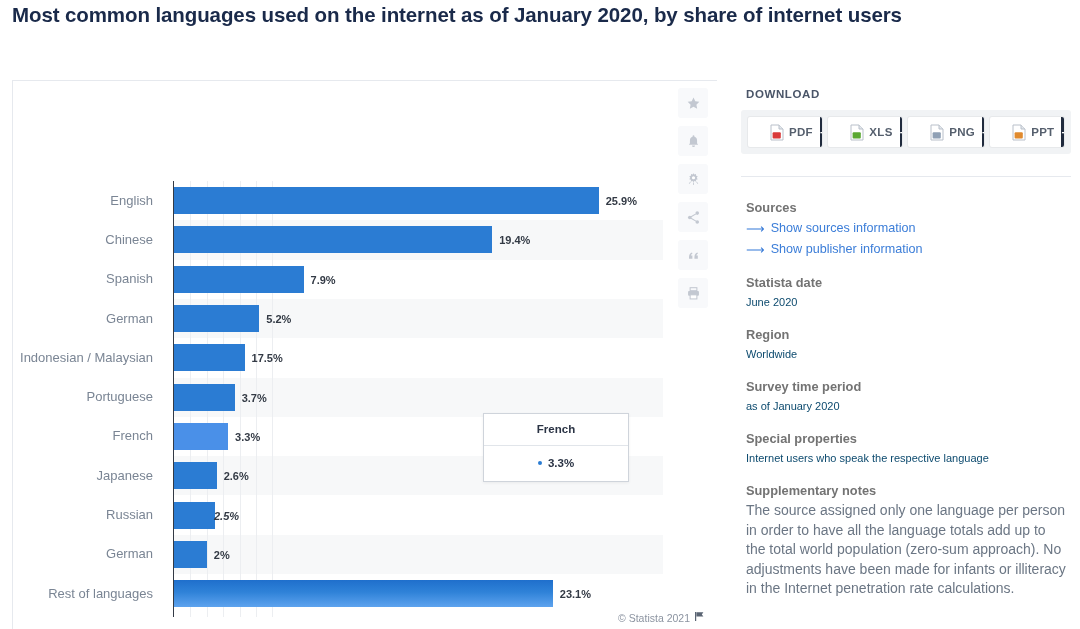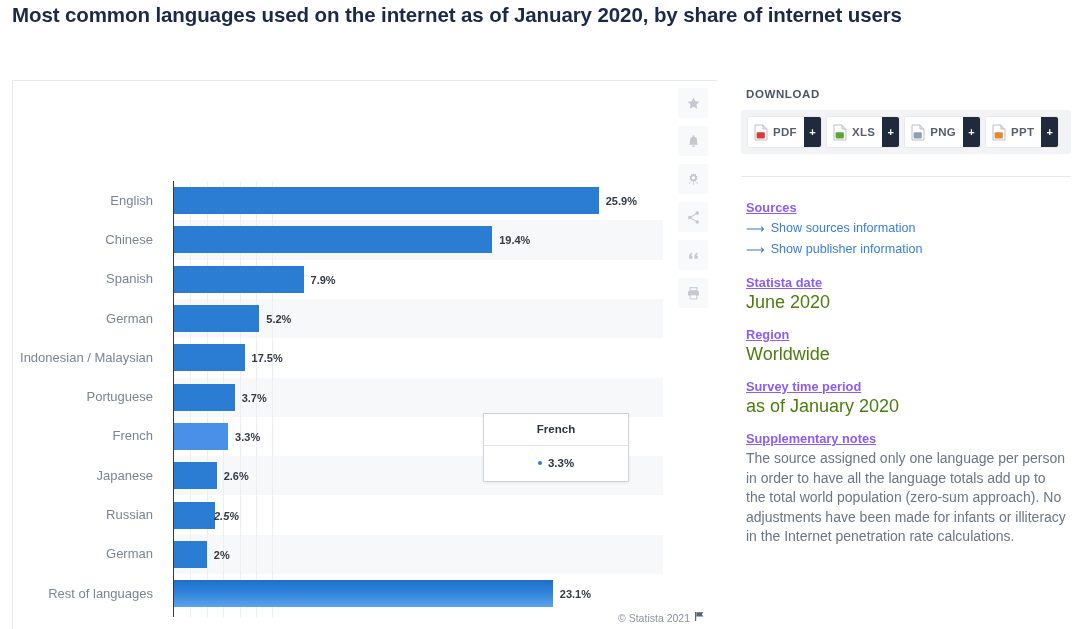--- a/index.html
+++ b/index.html
@@ -174,44 +174,45 @@
     height: 30px;
     border-radius: 2px;
     overflow: hidden;
     background: #fff;
     box-shadow: 0 0 0 1px rgba(0,0,0,0.04);
   }
   .dl-btn-main {
     display:flex; align-items:center; gap:5px;
     padding: 0 7px 0 6px;
     background: #ffffff;
+    margin-left: 16px;
   }
   .dl-btn-label { font-size: 11.5px; font-weight: bold; color: #555f6d; letter-spacing:0.3px; }
   .dl-btn-plus {
     width: 17px;
     background: #1f2a3d;
     color: #fff;
     display:flex; align-items:center; justify-content:center;
     font-size: 11px; font-weight: bold;
   }
   .file-ico { width: 14px; height: 17px; position: relative; display:block; }
 
   .divider {
     position:absolute; left: 8px; top: 96px;
     width: 330px; height: 1px; background: #e6e9ee;
   }
 
   .meta { position: absolute; left: 13px; top: 118px; width: 322px; }
   .meta-block { margin-bottom: 13px; }
   .meta-h {
-    font-size: 12.8px; font-weight: bold; color: #8b5cf6;
-    line-height: 19px; margin-bottom: 1px; text-decoration: underline;
+    font-size: 12.8px; font-weight: bold; color: #737373;
+    line-height: 19px; margin-bottom: 1px;
   }
   .meta-v {
-    font-size: 18px; color: #4d7c0f; line-height: 19px;
+    font-size: 11px; color: #0c4a6e; line-height: 19px;
   }
   .meta-link {
     font-size: 12.6px; color: #3b7dd8; line-height: 21px;
     display: flex; align-items: center; gap: 6px;
   }
   .arrow { color:#3b7dd8; font-size: 13px; line-height: 1; }
   .notes { font-size: 14px; color: #6b7684; line-height: 19.5px; }
 </style>
 </head>
 <body>
@@ -430,20 +431,24 @@
       <div class="meta-block">
         <div class="meta-h">Region</div>
         <div class="meta-v">Worldwide</div>
       </div>
 
       <div class="meta-block">
         <div class="meta-h">Survey time period</div>
         <div class="meta-v">as of January 2020</div>
       </div>
 
+      <div class="meta-block">
+        <div class="meta-h">Special properties</div>
+        <div class="meta-v">Internet users who speak the respective language</div>
+      </div>
 
       <div class="meta-block">
         <div class="meta-h">Supplementary notes</div>
         <div class="notes">The source assigned only one language per person in order to have all the language totals add up to the total world population (zero-sum approach). No adjustments have been made for infants or illiteracy in the Internet penetration rate calculations.</div>
       </div>
     </div>
   </div>
 
 </div>
 

